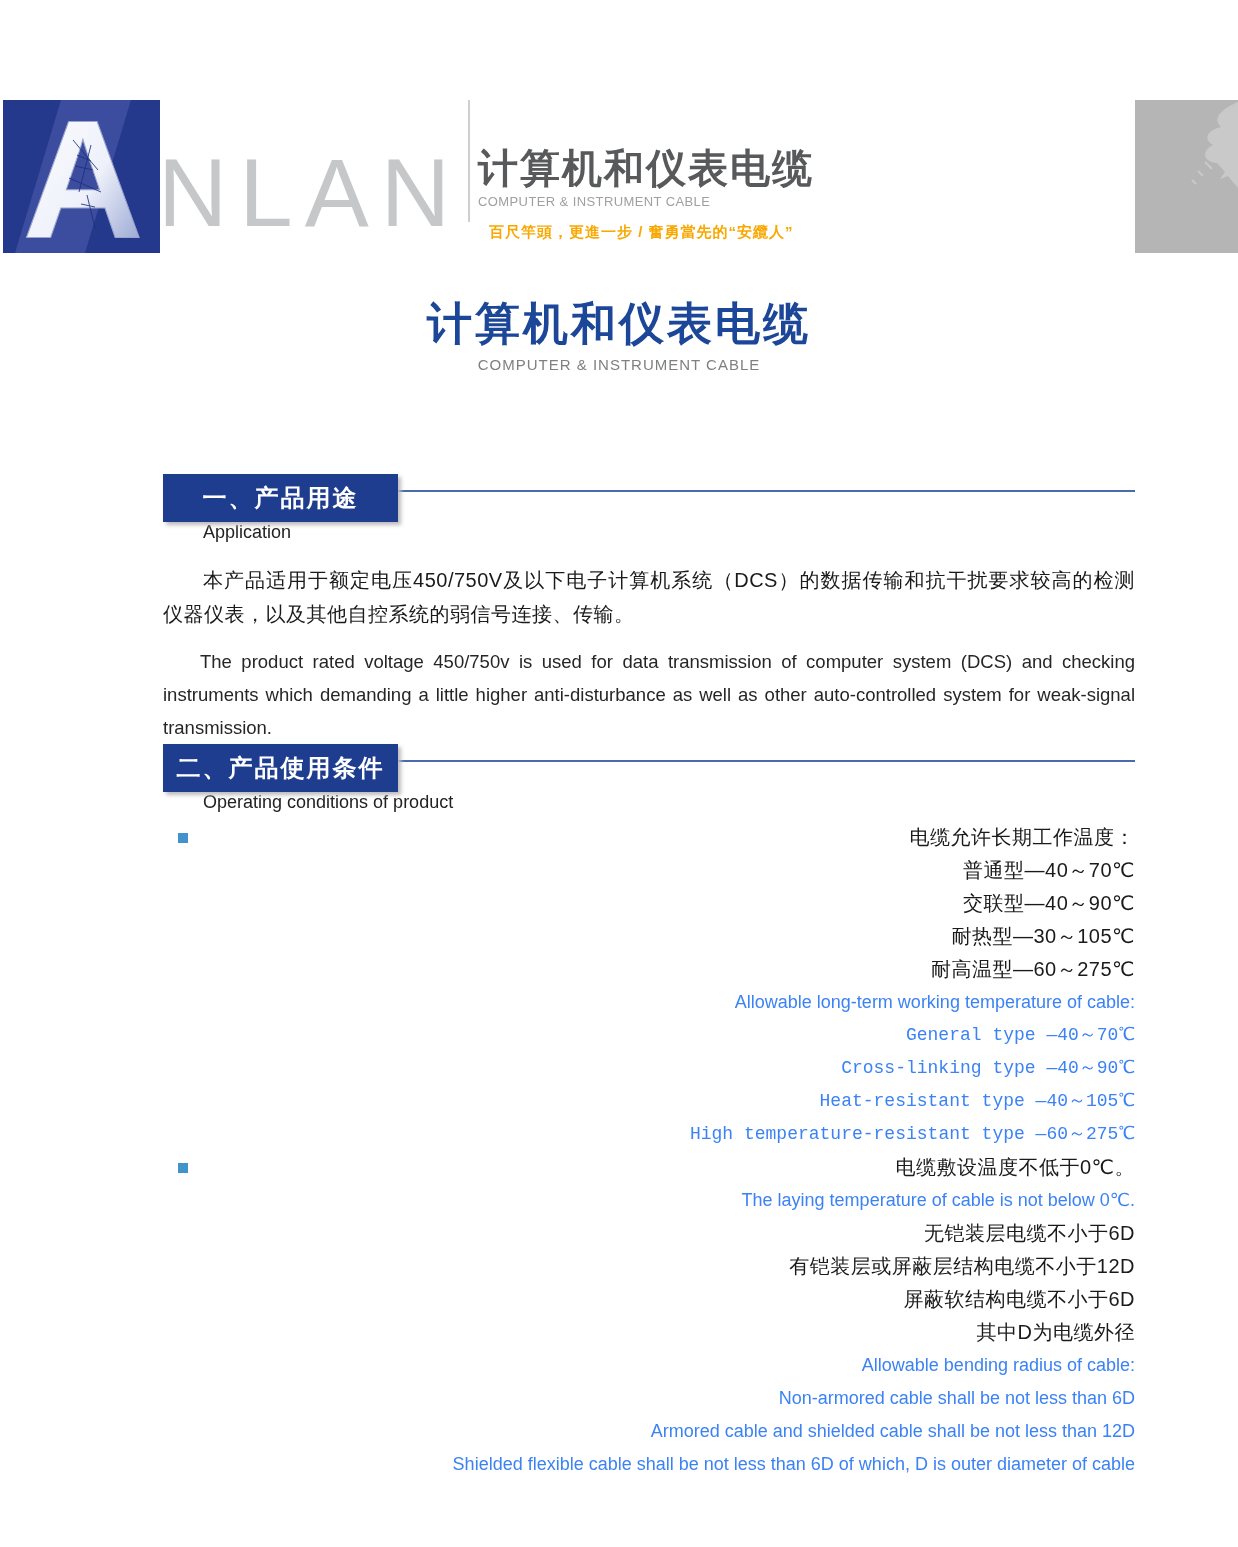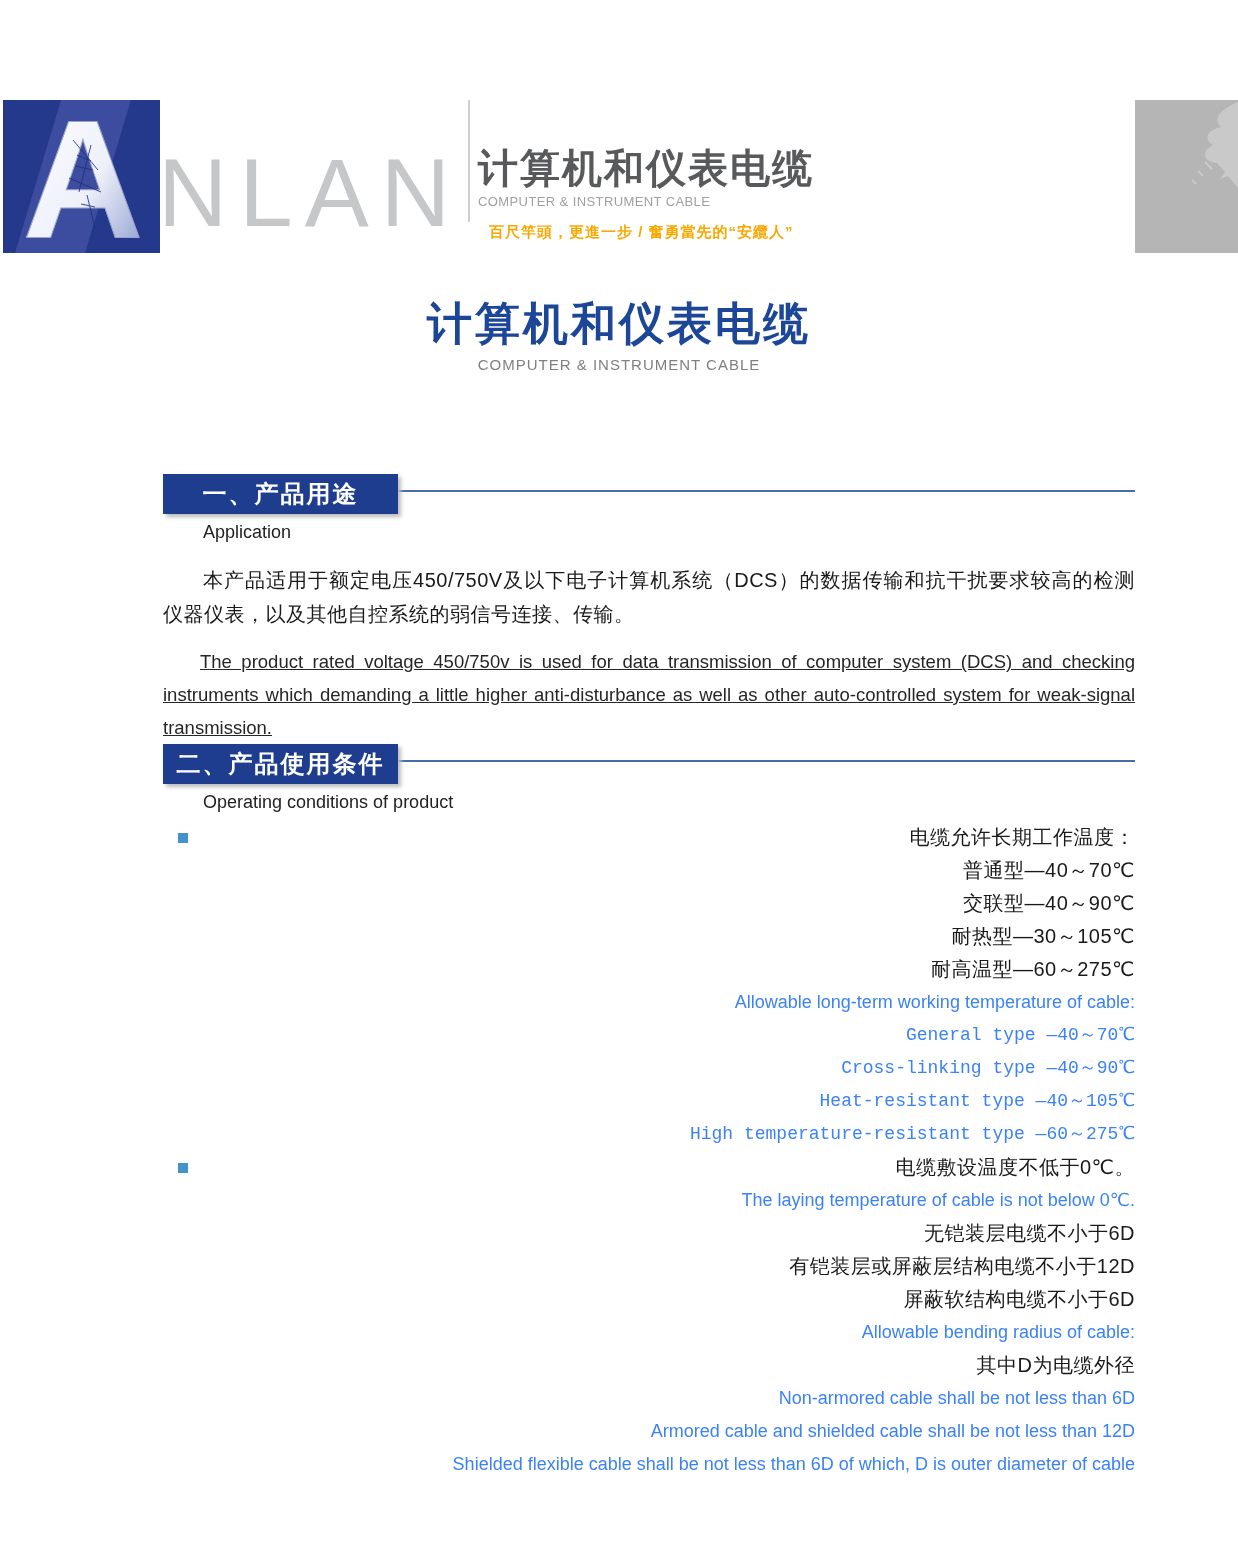--- a/index.html
+++ b/index.html
@@ -23,31 +23,31 @@
   .main-title { position:absolute; top:294px; left:0; width:1238px; text-align:center;
                 font-size:45px; font-weight:bold; color:#1c4697; letter-spacing:3px; }
   .main-subtitle { position:absolute; top:356px; left:0; width:1238px; text-align:center;
                    font-size:15px; color:#7f8080; letter-spacing:1px; }
 
   
   .section { position:absolute; left:163px; width:972px; }
   .section-1 { top:474px; }
   .section-2 { top:744px; }
   .heading-row { position:relative; height:36px; }
-  .heading-box { position:relative; width:235px; height:40px; background:#1e3d8f; color:#fff;
+  .heading-box { position:relative; width:235px; height:48px; background:#1e3d8f; color:#fff;
                  display:flex; align-items:center; justify-content:center;
                  font-size:24px; font-weight:bold; letter-spacing:2px;
                  box-shadow:3px 3px 4px #bcbcbc; z-index:2; }
   .heading-rule { position:absolute; left:235px; right:0; top:16px; height:2px; background:#4a6aab; }
   .heading-en { margin:12px 0 0 40px; font-size:18px; color:#222222; }
 
   .para-zh { margin-top:20px; font-size:20px; line-height:34px; color:#1a1a1a;
              text-indent:2em; text-align:justify; letter-spacing:0.5px; }
   .para-en { margin-top:14px; font-size:18.5px; line-height:33px; color:#262626;
-             text-indent:2em; text-align:justify;text-decoration:underline; }
+             text-indent:2em; text-align:justify; }
 
   .cond-list { list-style:none; margin-top:8px;text-align:right; }
   .cond-line { position:relative; line-height:33px; font-size:20px; color:#1a1a1a;
                padding-left:44px; letter-spacing:0.5px; white-space:nowrap; }
   .cond-line.en { font-size:18px; color:#3b82f6; letter-spacing:0; }
   .cond-line.indent-a { padding-left:127px;font-family:Liberation Mono, monospace; }
   .cond-line.indent-b { padding-left:105px; }
   .cond-line .bullet { position:absolute; left:15px; top:12px; width:10px; height:10px; background:#4293cd; }
 </style>
 </head>
@@ -123,21 +123,21 @@
         <li class="cond-line en"><span>Allowable long-term working temperature of cable:</span></li>
         <li class="cond-line en indent-a"><span>General type —40～70℃</span></li>
         <li class="cond-line en indent-a"><span>Cross-linking type —40～90℃</span></li>
         <li class="cond-line en indent-a"><span>Heat-resistant type —40～105℃</span></li>
         <li class="cond-line en indent-a"><span>High temperature-resistant type —60～275℃</span></li>
         <li class="cond-line"><span class="bullet"></span><span>电缆敷设温度不低于0℃。</span></li>
         <li class="cond-line en"><span>The laying temperature of cable is not below 0℃.</span></li>
         <li class="cond-line"><span>无铠装层电缆不小于6D</span></li>
         <li class="cond-line"><span>有铠装层或屏蔽层结构电缆不小于12D</span></li>
         <li class="cond-line"><span>屏蔽软结构电缆不小于6D</span></li>
+        <li class="cond-line"><span>其中D为电缆外径</span></li>
         <li class="cond-line en"><span>Allowable bending radius of cable:</span></li>
-        <li class="cond-line"><span>其中D为电缆外径</span></li>
         <li class="cond-line en indent-b"><span>Non-armored cable shall be not less than 6D</span></li>
         <li class="cond-line en indent-b"><span>Armored cable and shielded cable shall be not less than 12D</span></li>
         <li class="cond-line en indent-b"><span>Shielded flexible cable shall be not less than 6D of which, D is outer diameter of cable</span></li>
       </ul>
   </div>
 
 </div>
 
 </body></html>

